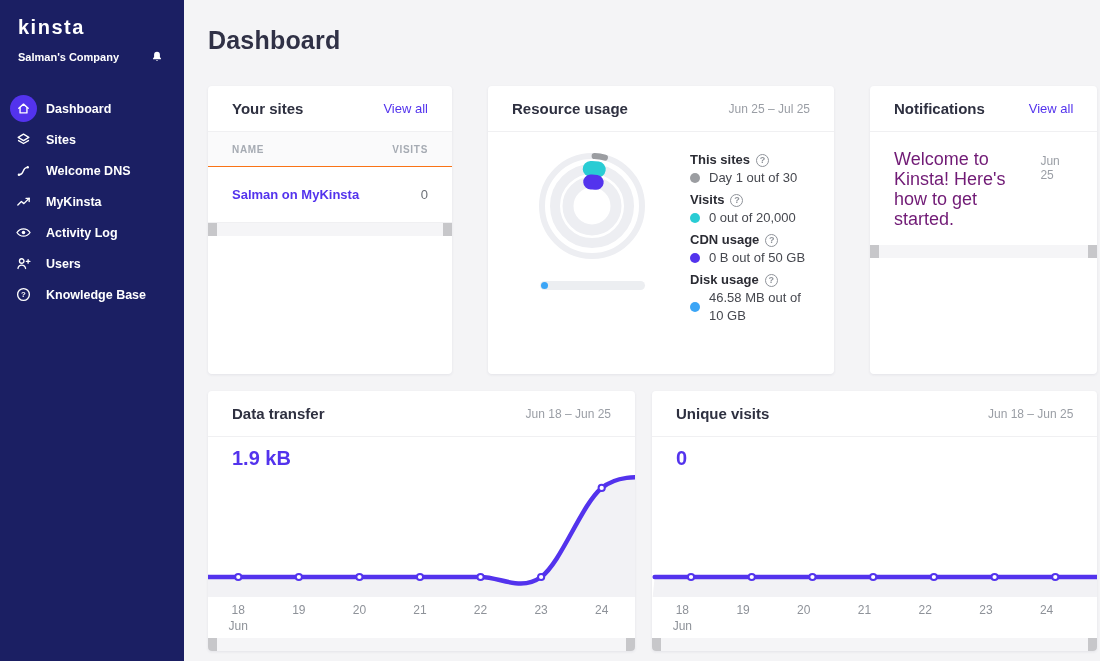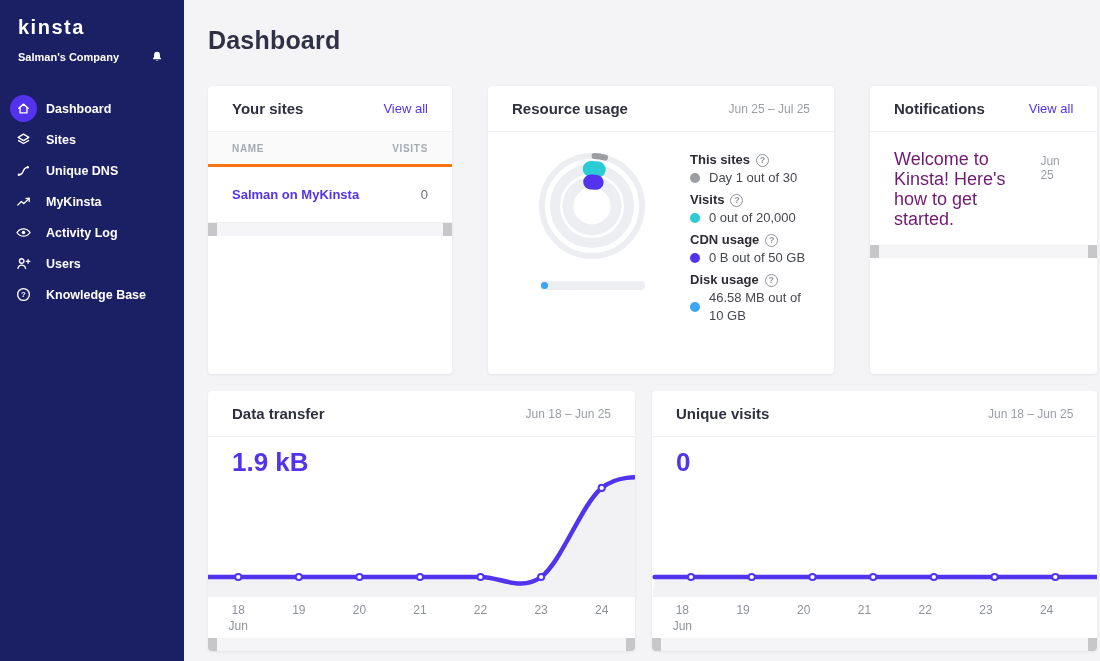--- a/index.html
+++ b/index.html
@@ -73,21 +73,21 @@
   }
   .card-title { font-size:15px; font-weight:700; color:#2e3040; }
   .card-period { font-size:12px; color:#9a9ea5; }
   .view-all { font-size:13px; font-weight:500; color:#5333ed; text-decoration:none; cursor:pointer; }
 
   
   .table-head {
     display:flex; justify-content:space-between; align-items:center;
     height:35px; padding:0 24px;
     background:#fafafb;
-    border-bottom:3px solid #f97316;
+    border-bottom:1px solid #f97316;
     font-size:10px; font-weight:700; letter-spacing:.7px; color:#a6abb3;
   }
   .site-row {
     display:flex; justify-content:space-between; align-items:center;
     height:56px; padding:0 24px;
     border-bottom:1px solid #f0f0f2;
   }
   .site-link { font-size:13px; font-weight:700; color:#5333ed; text-decoration:none; cursor:pointer; }
   .site-visits { font-size:13px; color:#6b6f76; }
 
@@ -121,21 +121,21 @@
   .legend-value-row { display:flex; align-items:center; font-size:13px; color:#46484f; line-height:18px; margin-bottom:3px; }
   .legend-dot { width:10px; height:10px; border-radius:50%; margin-right:9px; flex-shrink:0; }
 
   
   .notif-item { display:flex; justify-content:space-between; padding:17px 24px 16px 24px; }
   .notif-text { font-size:18px; color:#701a75; line-height:20px; width:160px; }
   .notif-date { font-size:12px; color:#9a9ea5; padding-top:5px; }
 
   
   .chart-wrap { position:relative; height:160px; flex-shrink:0; }
-  .chart-total { position:absolute; top:10px; left:24px; font-size:26px; font-weight:700; z-index:2; }
+  .chart-total { position:absolute; top:10px; left:24px; font-size:20px; font-weight:700; z-index:2; }
   .chart-svg { display:block; width:100%; height:160px; }
   .x-labels { position:relative; height:38px; flex-shrink:0; background:#fff; }
   .x-labels span { position:absolute; top:6px; width:34px; margin-left:-17px; text-align:center; font-size:12px; color:#8e9299; }
   .x-labels span.sub { top:22px; }
   .chart-card-bottom { margin-top:auto; }
 </style>
 </head>
 <body>
 
 <aside class="sidebar">
@@ -167,21 +167,21 @@
       <span class="nav-label">Sites</span>
     </li>
     <li class="nav-item">
       <span class="nav-icon-wrap">
           <svg width="17" height="17" viewBox="0 0 24 24" fill="none" stroke="#fff" stroke-width="1.9" stroke-linecap="round">
             <path d="M6 18c7.5 0 3.5-9.5 11-10.5"></path>
             <circle cx="5.5" cy="18" r="1.7" fill="#fff" stroke="none"></circle>
             <circle cx="18" cy="7.3" r="1.7" fill="#fff" stroke="none"></circle>
           </svg>
         </span>
-      <span class="nav-label">Unique DNS</span>
+      <span class="nav-label">Welcome DNS</span>
     </li>
     <li class="nav-item">
       <span class="nav-icon-wrap">
           <svg width="17" height="17" viewBox="0 0 24 24" fill="none" stroke="#fff" stroke-width="1.9" stroke-linecap="round" stroke-linejoin="round">
             <path d="m4 17 5-5 3.5 3L20 7.5"></path>
             <path d="M15.5 7.5H20V12"></path>
           </svg>
         </span>
       <span class="nav-label">MyKinsta</span>
     </li>

